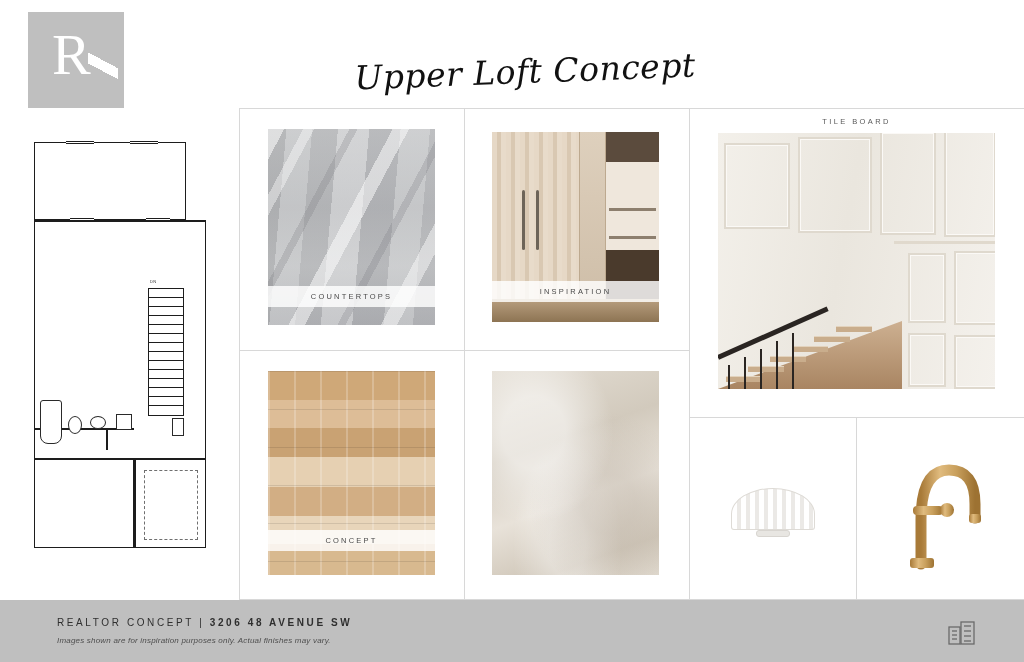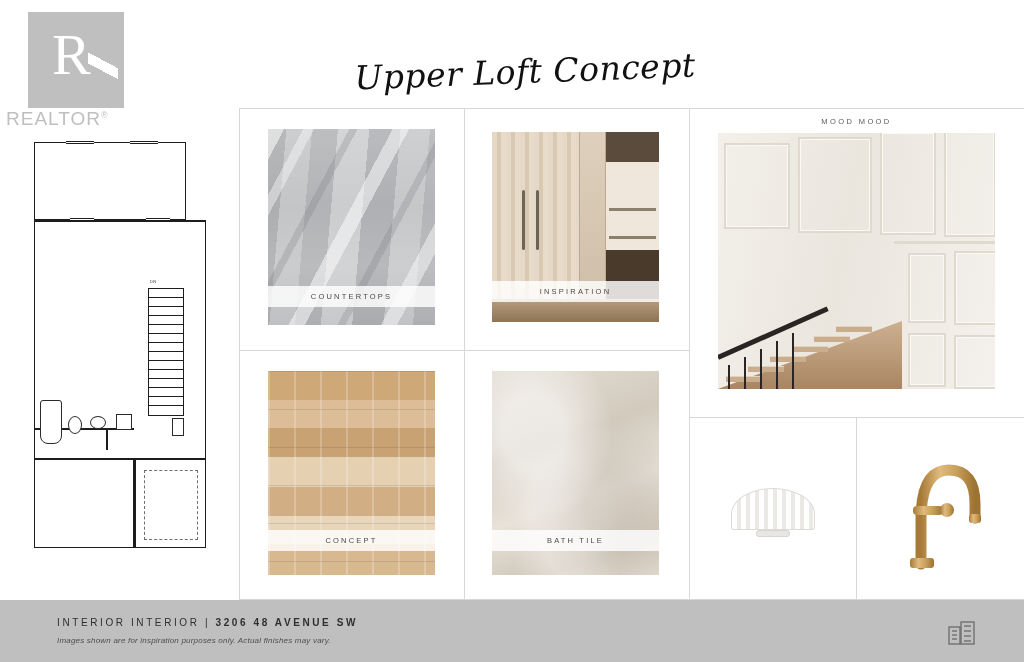--- a/index.html
+++ b/index.html
@@ -271,21 +271,20 @@
 </style>
 </head>
 <body>
 
 <div id="page">
 
   <div class="watermark">
     <div class="wm-box"></div>
     <div class="wm-r">R</div>
     <div class="wm-slash"></div>
-    <div class="wm-text"><span>REALTOR</span><sup>®</sup></div>
   </div>
 
   <div class="floorplan">
     <div class="fp-canvas">
 
       <div class="fp-room" style="left:14px; top:14px; width:152px; height:78px;"></div>
 
       <div class="fp-room" style="left:14px; top:92px; width:172px; height:322px;"></div>
 
       <div class="fp-room" style="left:114px; top:330px; width:72px; height:90px;"></div>
@@ -361,24 +360,23 @@
     <div class="tile-caption" style="bottom:20px;">INSPIRATION</div>
   </div>
 
   <div class="tile" style="left:268px; top:371px; width:167px; height:204px;">
     <div class="sw-floor"></div>
     <div class="tile-caption" style="bottom:24px;">CONCEPT</div>
   </div>
 
   <div class="tile" style="left:492px; top:371px; width:167px; height:204px;">
     <div class="sw-bath"></div>
-    <div class="tile-caption" style="bottom:24px;">BATH TILE</div>
-  </div>
-
-  <div class="mood-label" style="left:689px; top:117px; width:335px;">MOOD MOOD</div>
+  </div>
+
+  <div class="mood-label" style="left:689px; top:117px; width:335px;">TILE BOARD</div>
 
   <div class="mood-photo" style="left:718px; top:133px; width:277px; height:256px;">
     <div class="mb-wall"></div>
 
     <div class="mb-panel" style="left:6px; top:10px; width:66px; height:86px;"></div>
     <div class="mb-panel" style="left:80px; top:4px; width:74px; height:96px;"></div>
     <div class="mb-panel" style="left:162px; top:-2px; width:56px; height:104px;"></div>
     <div class="mb-panel" style="left:226px; top:-6px; width:52px; height:110px;"></div>
 
     <div class="mb-panel" style="left:190px; top:120px; width:38px; height:70px;"></div>
@@ -423,21 +421,21 @@
       </defs>
       <path d="M20 118 L20 74 Q20 24 48 24 Q74 24 74 58 L74 72" fill="none" stroke="url(#brass)" stroke-width="11" stroke-linecap="round"></path>
       <rect x="9" y="112" width="24" height="10" rx="3" fill="url(#brass)"></rect>
       <rect x="12" y="60" width="30" height="9" rx="4" fill="url(#brass)"></rect>
       <circle cx="46" cy="64" r="7" fill="url(#brass)"></circle>
       <rect x="68" y="68" width="12" height="9" rx="3" fill="url(#brass)"></rect>
     </svg>
   </div>
 
   <div class="footer">
-    <div class="footer-title"><span>INTERIOR INTERIOR  |  </span><b>3206 48 AVENUE SW</b></div>
+    <div class="footer-title"><span>REALTOR CONCEPT  |  </span><b>3206 48 AVENUE SW</b></div>
     <div class="footer-sub">Images shown are for inspiration purposes only. Actual finishes may vary.</div>
     <svg class="footer-logo" viewBox="0 0 34 34">
       <g fill="none" stroke="#6a6a6a" stroke-width="1.3">
         <rect x="4" y="13" width="11" height="17"></rect>
         <rect x="16" y="8" width="13" height="22"></rect>
         <line x1="7" y1="17" x2="12" y2="17"></line>
         <line x1="7" y1="21" x2="12" y2="21"></line>
         <line x1="7" y1="25" x2="12" y2="25"></line>
         <line x1="19" y1="12" x2="26" y2="12"></line>
         <line x1="19" y1="17" x2="26" y2="17"></line>

